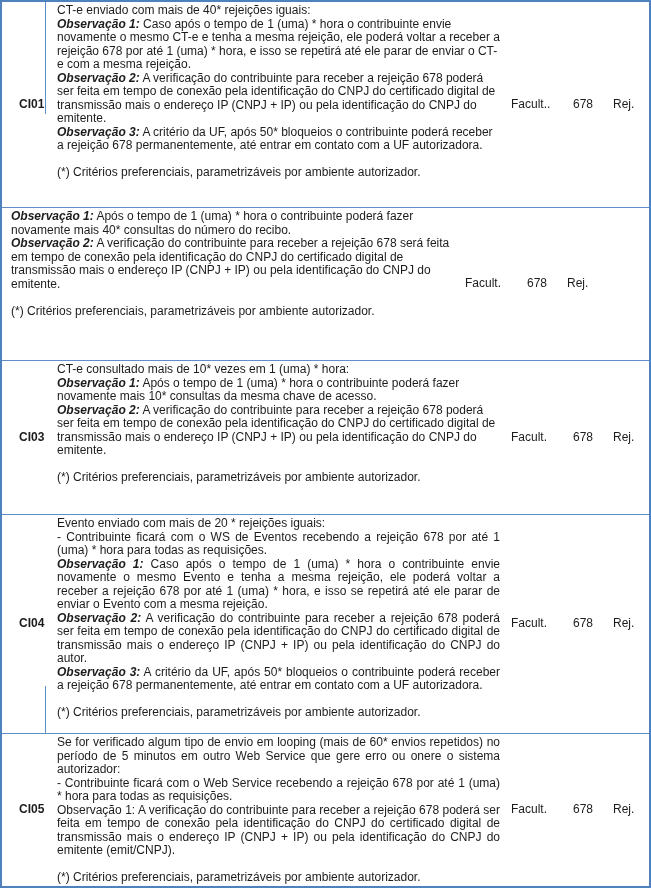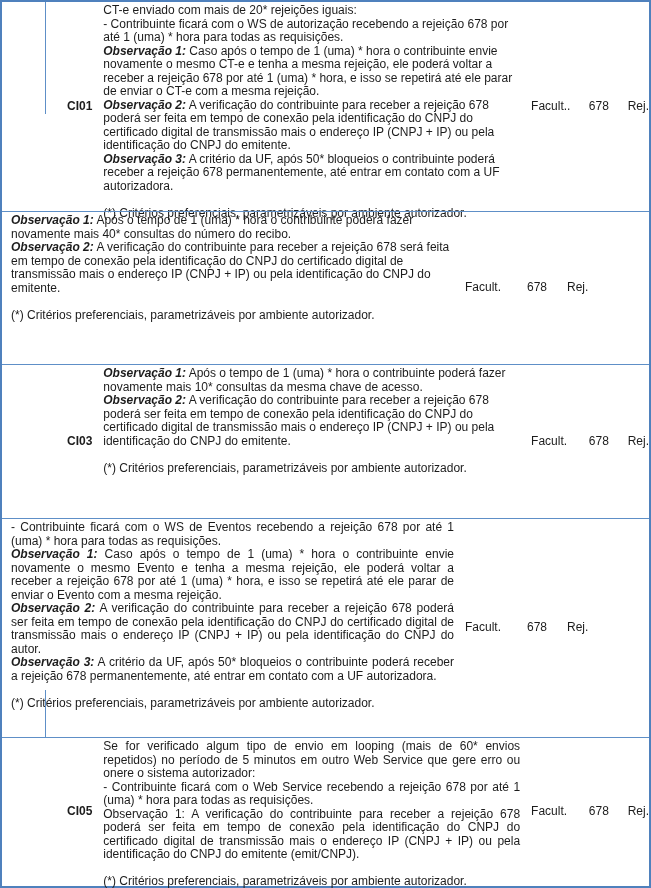--- a/index.html
+++ b/index.html
@@ -26,21 +26,21 @@
   
   .row:nth-child(1)::after{
     content:"";position:absolute;left:43px;top:0;width:1px;height:112px;background:#5e8fc7;
   }
   .row:nth-child(4)::after{
     content:"";position:absolute;left:43px;bottom:0;width:1px;height:47px;background:#5e8fc7;
   }
   .cell{box-sizing:border-box;}
   .id-cell{
     width:46px;display:flex;align-items:center;
-    padding-left:17px;font-weight:bold;margin-left:48px;
+    padding-left:17px;font-weight:bold;
   }
   .desc-cell{
     width:459px;padding:2px 7px 0 9px;
   }
   .desc-cell.justify .para{text-align:justify;}
   .para{min-height:13.5px;}
   .para .b{font-weight:bold;font-style:italic;}
   .facult-cell{
     width:56px;display:flex;align-items:center;padding-left:4px;
   }
@@ -52,22 +52,21 @@
   }
 </style>
 </head>
 <body>
 
 <div class="page">
   <div class="doc-table" id="doc-table">
   <div class="row">
     <div class="cell id-cell">CI01</div>
     <div class="cell desc-cell">
-          <div class="para">CT-e enviado com mais de 20* rejeições iguais:</div>
-          <div class="para">- Contribuinte ficará com o WS de autorização recebendo a rejeição 678 por até 1 (uma) * hora para todas as requisições.</div>
+          <div class="para">CT-e enviado com mais de 40* rejeições iguais:</div>
           <div class="para"><span class="b">Observação 1:</span> Caso após o tempo de 1 (uma) * hora o contribuinte envie novamente o mesmo CT-e e tenha a mesma rejeição, ele poderá voltar a receber a rejeição 678 por até 1 (uma) * hora, e isso se repetirá até ele parar de enviar o CT-e com a mesma rejeição.</div>
           <div class="para"><span class="b">Observação 2:</span> A verificação do contribuinte para receber a rejeição 678 poderá ser feita em tempo de conexão pela identificação do CNPJ do certificado digital de transmissão mais o endereço IP (CNPJ + IP) ou pela identificação do CNPJ do emitente.</div>
           <div class="para"><span class="b">Observação 3:</span> A critério da UF, após 50* bloqueios o contribuinte poderá receber a rejeição 678 permanentemente, até entrar em contato com a UF autorizadora.</div>
           <div class="para">&nbsp;</div>
           <div class="para">(*) Critérios preferenciais, parametrizáveis por ambiente autorizador.</div>
         </div>
     <div class="cell facult-cell">Facult..</div>
     <div class="cell code-cell">678</div>
     <div class="cell rej-cell">Rej.</div>
   </div>
@@ -80,32 +79,35 @@
           <div class="para">(*) Critérios preferenciais, parametrizáveis por ambiente autorizador.</div>
         </div>
     <div class="cell facult-cell">Facult.</div>
     <div class="cell code-cell">678</div>
     <div class="cell rej-cell">Rej.</div>
   </div>
 
   <div class="row">
     <div class="cell id-cell">CI03</div>
     <div class="cell desc-cell">
+          <div class="para">CT-e consultado mais de 10* vezes em 1 (uma) * hora:</div>
           <div class="para"><span class="b">Observação 1:</span> Após o tempo de 1 (uma) * hora o contribuinte poderá fazer novamente mais 10* consultas da mesma chave de acesso.</div>
           <div class="para"><span class="b">Observação 2:</span> A verificação do contribuinte para receber a rejeição 678 poderá ser feita em tempo de conexão pela identificação do CNPJ do certificado digital de transmissão mais o endereço IP (CNPJ + IP) ou pela identificação do CNPJ do emitente.</div>
           <div class="para">&nbsp;</div>
           <div class="para">(*) Critérios preferenciais, parametrizáveis por ambiente autorizador.</div>
         </div>
     <div class="cell facult-cell">Facult.</div>
     <div class="cell code-cell">678</div>
     <div class="cell rej-cell">Rej.</div>
   </div>
 
   <div class="row">
+    <div class="cell id-cell">CI04</div>
     <div class="cell desc-cell justify">
+          <div class="para">Evento enviado com mais de 20 * rejeições iguais:</div>
           <div class="para">- Contribuinte ficará com o WS de Eventos recebendo a rejeição 678 por até 1 (uma) * hora para todas as requisições.</div>
           <div class="para"><span class="b">Observação 1:</span> Caso após o tempo de 1 (uma) * hora o contribuinte envie novamente o mesmo Evento e tenha a mesma rejeição, ele poderá voltar a receber a rejeição 678 por até 1 (uma) * hora, e isso se repetirá até ele parar de enviar o Evento com a mesma rejeição.</div>
           <div class="para"><span class="b">Observação 2:</span> A verificação do contribuinte para receber a rejeição 678 poderá ser feita em tempo de conexão pela identificação do CNPJ do certificado digital de transmissão mais o endereço IP (CNPJ + IP) ou pela identificação do CNPJ do autor.</div>
           <div class="para"><span class="b">Observação 3:</span> A critério da UF, após 50* bloqueios o contribuinte poderá receber a rejeição 678 permanentemente, até entrar em contato com a UF autorizadora.</div>
           <div class="para">&nbsp;</div>
           <div class="para">(*) Critérios preferenciais, parametrizáveis por ambiente autorizador.</div>
         </div>
     <div class="cell facult-cell">Facult.</div>
     <div class="cell code-cell">678</div>
     <div class="cell rej-cell">Rej.</div>

